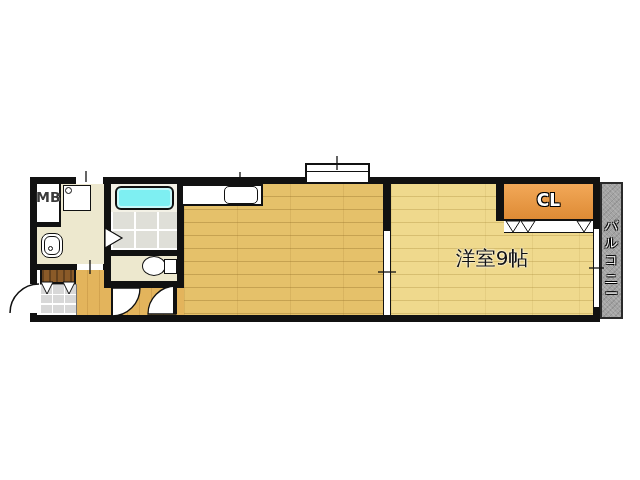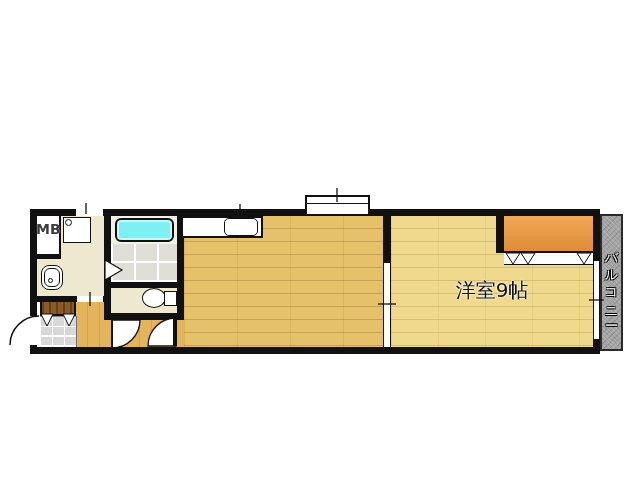--- a/index.html
+++ b/index.html
@@ -1,19 +1,19 @@
 <!DOCTYPE html>
 <html style="--wall: #111111; --ldk-floor: #E5C16A; --western-floor: #EFD98D; --corridor-floor: #E3B45C; --sanitary-floor: #EDE8CE; --bath-tile: #DFDFD8; --bathtub: #7EEFF2; --closet-top: #F2A858; --closet-bottom: #DE8B35; --balcony: #A3A3A3; --entrance-tile: #D8D8D8; --shoe-cabinet: #8A5A28;"><head>
 <meta charset="utf-8">
 <style>
   * { box-sizing: border-box; margin: 0; padding: 0; }
   html,body { background:#fff; }
   body { font-family:"DejaVu Sans", sans-serif; }
   .canvas { position:relative; width:640px; height:480px; background:#fff; overflow:hidden; }
-  .plan { position:absolute; left:0; top:0; width:640px; height:440px;margin-top:32px; }
+  .plan { position:absolute; left:0; top:0; width:640px; height:440px; }
   .abs { position:absolute; }
 
   
   .ldk-floor { background:
       repeating-linear-gradient(90deg, rgba(150,110,40,.16) 0 1px, transparent 1px 53px),
       repeating-linear-gradient(180deg, transparent 0 12px, rgba(140,105,35,.35) 12px 13px),
       var(--ldk-floor,#E5C16A); }
   .western-floor { background:
       repeating-linear-gradient(90deg, rgba(165,135,55,.14) 0 1px, transparent 1px 47px),
       repeating-linear-gradient(180deg, transparent 0 12px, rgba(170,140,60,.35) 12px 13px),
@@ -155,18 +155,19 @@
       <path d="M 86 171 L 86 182" stroke="#111" stroke-width="1.3"></path>
       <path d="M 240 172 L 240 184" stroke="#111" stroke-width="1.3"></path>
       <path d="M 337 156 L 337 170" stroke="#111" stroke-width="1.3"></path>
       <path d="M 90 260 L 90 274" stroke="#111" stroke-width="1.3"></path>
       <path d="M 378 272 L 396 272" stroke="#111" stroke-width="1.3"></path>
       <path d="M 589 268 L 604 268" stroke="#111" stroke-width="1.3"></path>
     </svg>
 
     <div class="abs mb-label" style="left:36px; top:189px;">MB</div>
     <div class="abs room-label" style="left:391px; top:245px; width:202px;">洋室9帖</div>
+    <div class="abs cl-label" style="left:504px; top:190px; width:89px;">CL</div>
     <div class="abs" style="left:599px; top:183px; width:24px; height:135px;">
       <div class="balcony-label">バルコニー</div>
     </div>
 
   </div>
 </div>
 
 </body></html>

